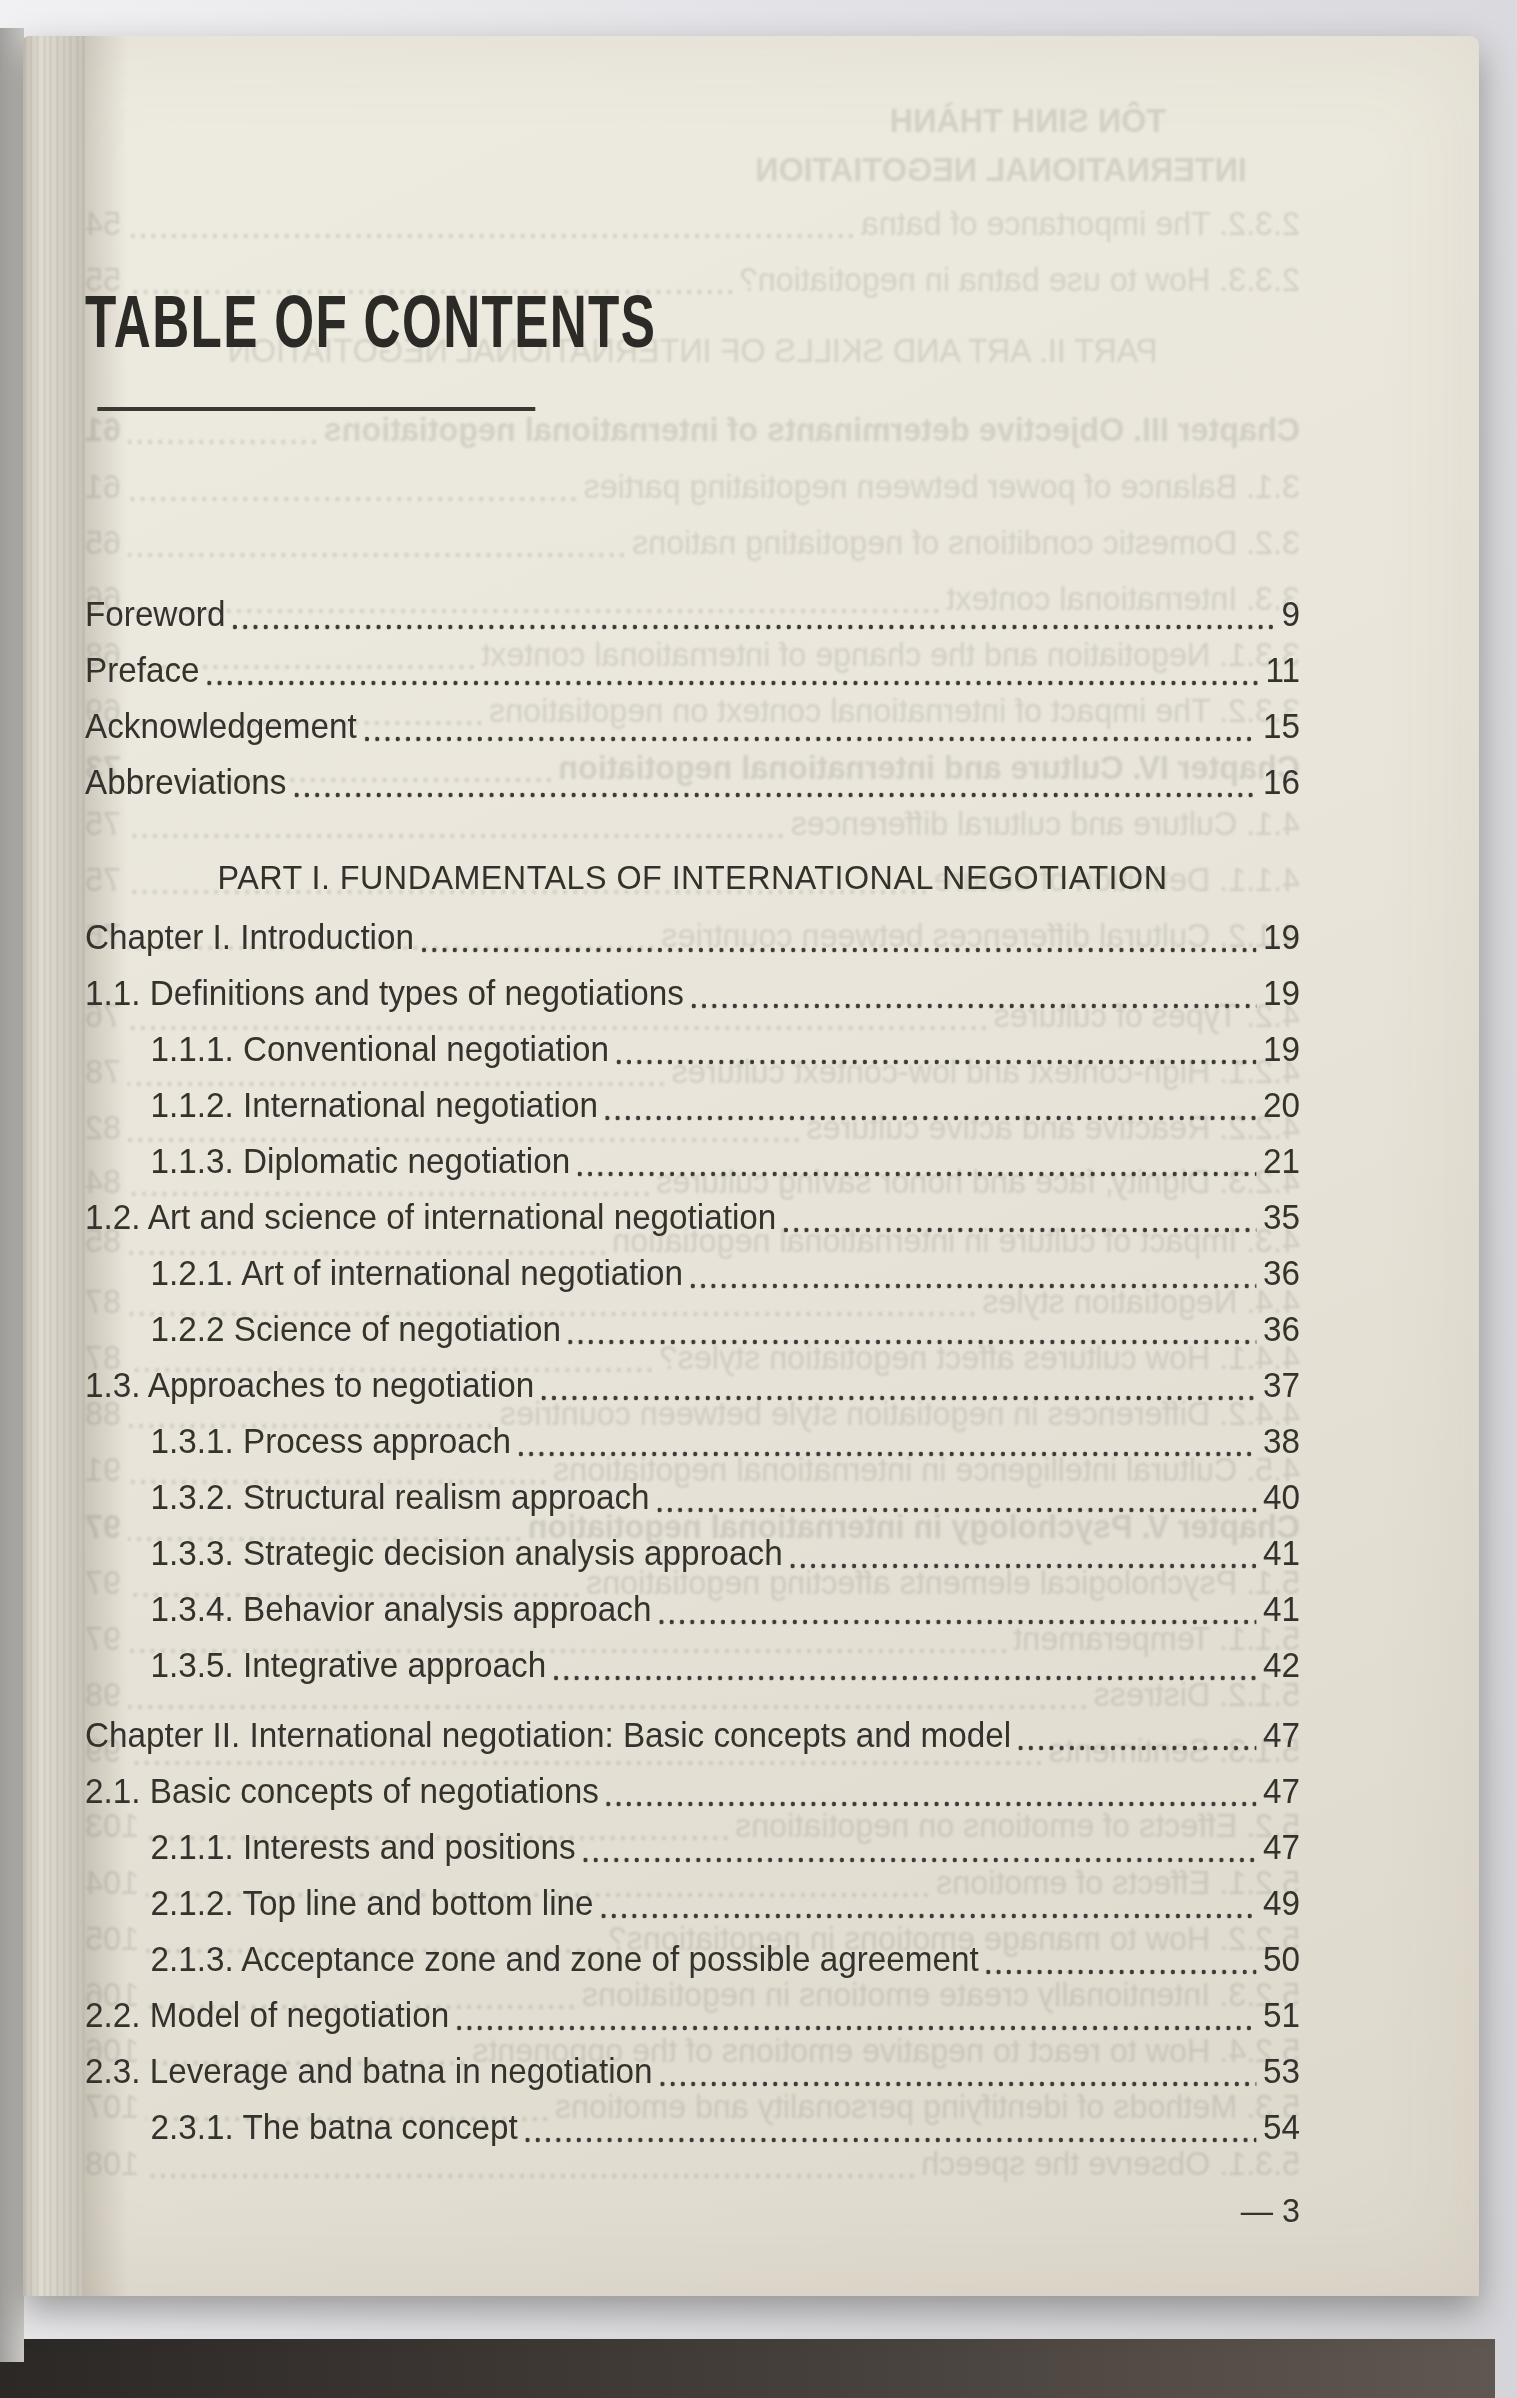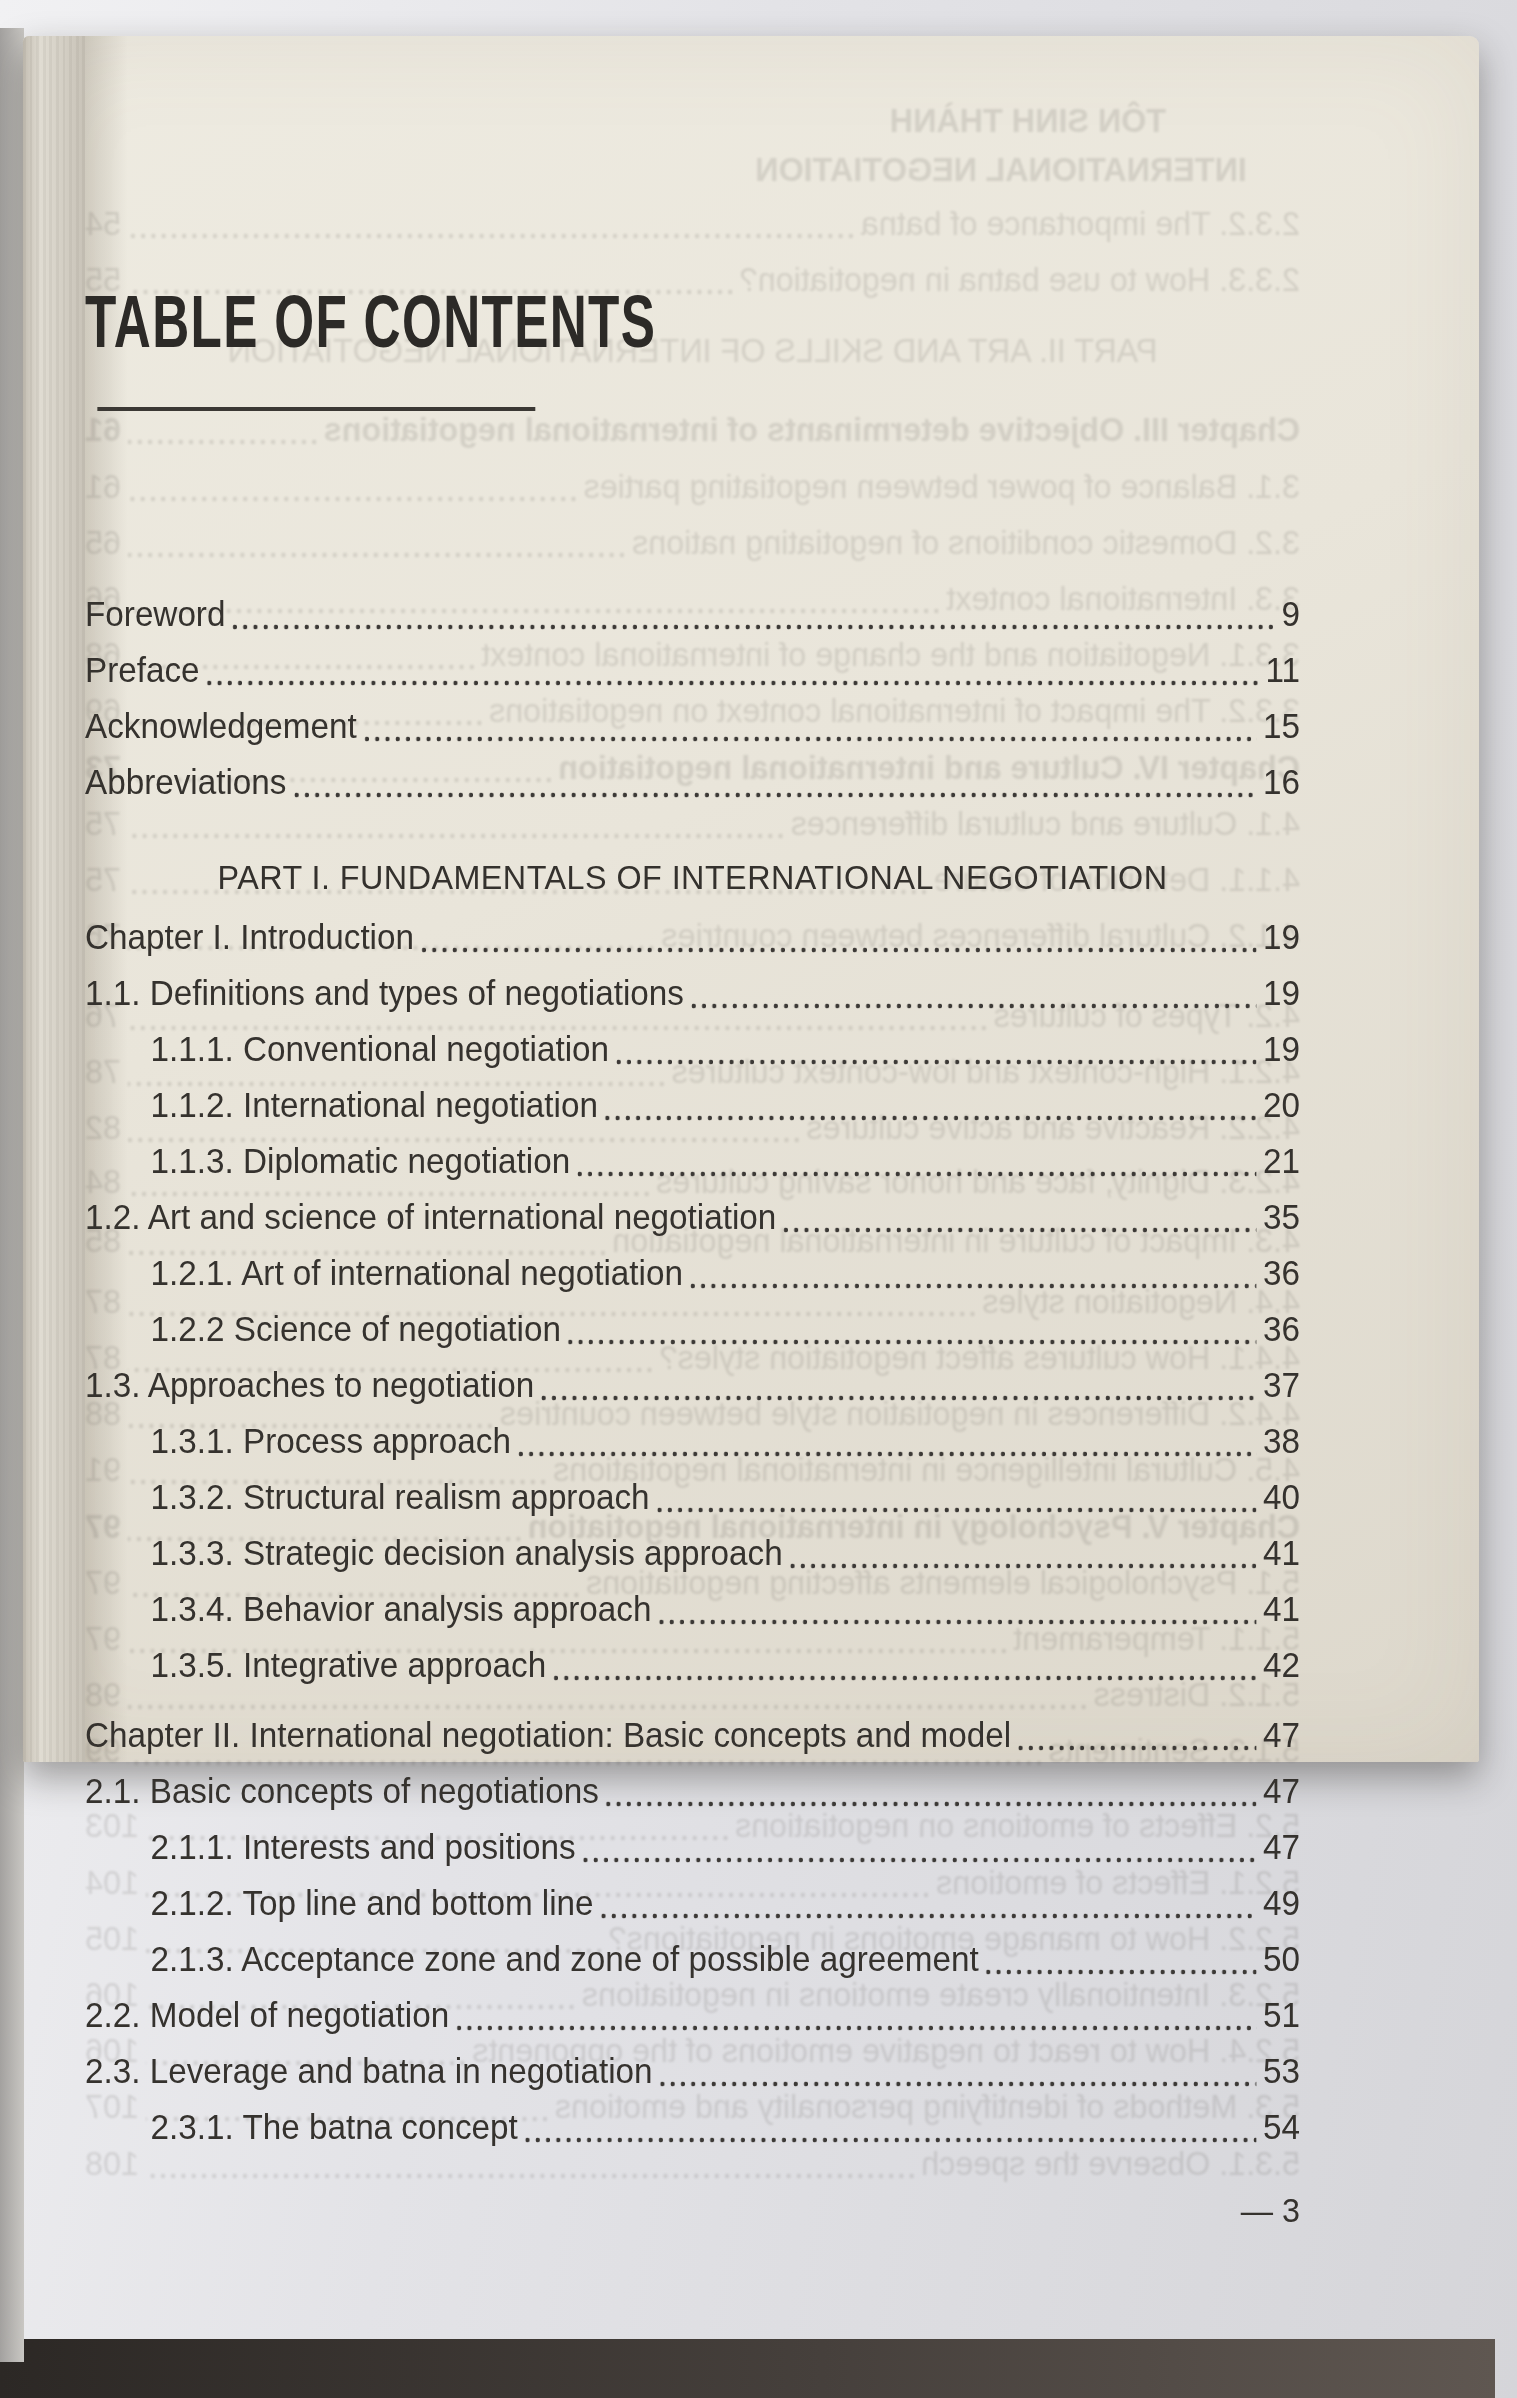--- a/index.html
+++ b/index.html
@@ -13,21 +13,21 @@
     position:absolute;left:0;top:2339px;width:1495px;height:66px;z-index:1;
     background:linear-gradient(to right,#2c2825 0%,#46403c 55%,#5f5751 100%);
   }
   
   .left-outer{
     position:absolute;left:0;top:28px;bottom:37px;width:24px;z-index:1;
     background:linear-gradient(to right,#a3a19f,#c9c7c3);
   }
   
   .page{
-    position:absolute;left:22.5px;top:36px;width:1456px;height:1726px;z-index:2;
+    position:absolute;left:22.5px;top:36px;width:1456px;height:2260px;z-index:2;
     background:linear-gradient(155deg,#eeebe1 0%,#e9e5da 45%,#ddd8cc 100%);
     border-radius:5.6px 9.4px 2.8px 2.8px;
     box-shadow:0 15px 36px rgba(30,25,20,.38), inset 0 0 103px rgba(125,112,88,.10);
   }
   
   .page-edges{
     position:absolute;left:0;top:0;bottom:0;width:62px;
     border-radius:5.6px 0 0 2.8px;
     background:
       linear-gradient(to right,rgba(120,110,95,.28),rgba(0,0,0,0) 28%,rgba(120,110,95,.22) 96%),

